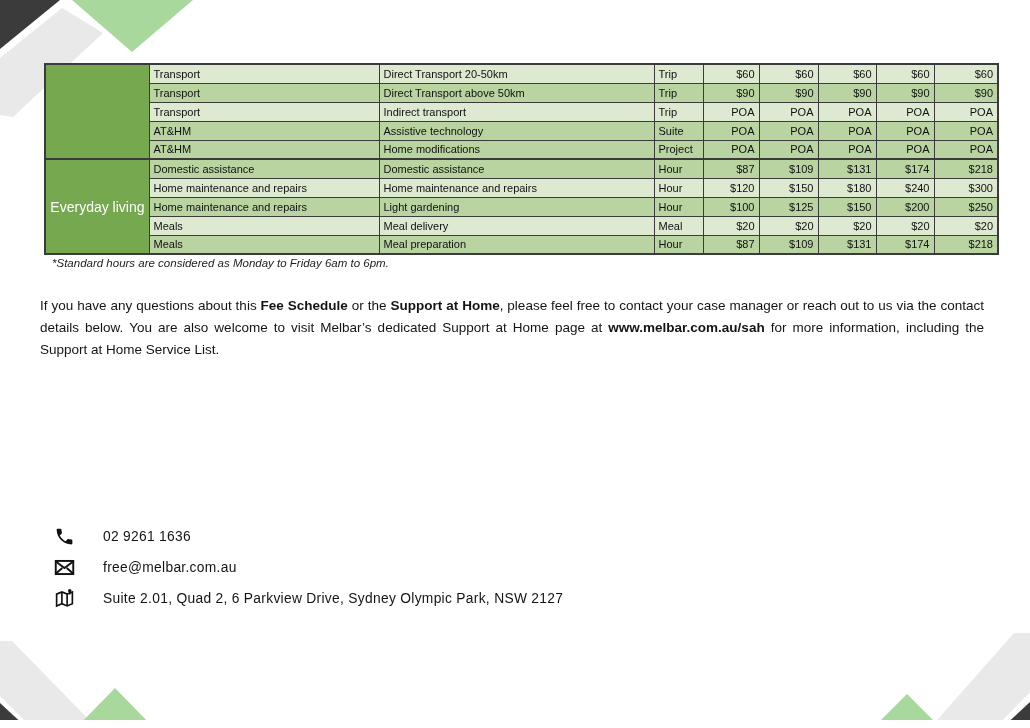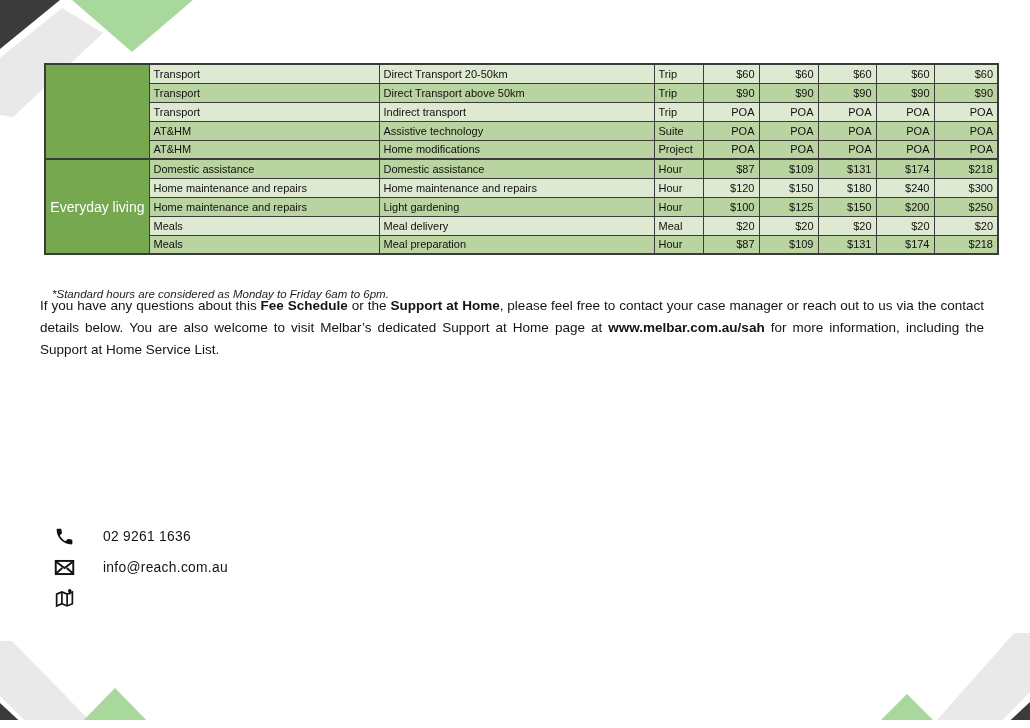--- a/index.html
+++ b/index.html
@@ -26,21 +26,21 @@
   td.medium { background:var(--row-medium); }
   td.cat {
     background:var(--cat-green); color:#ffffff; font-weight:normal;
     text-align:right; font-size:14px;
   }
   td.price { text-align:right; padding-right:6px; }
   tr.divider td { border-top:2px solid var(--border); }
 
   .footnote {
     position:absolute; left:52px; top:257px;
-    font-style:italic; font-size:11.5px; color:#1c1c1c;margin-top:31px;
+    font-style:italic; font-size:11.5px; color:#1c1c1c;
   }
   .paragraph {
     position:absolute; left:40px; top:295px; width:944px;
     font-size:13.5px; line-height:22px; text-align:justify; color:#141414;
   }
   .paragraph b { font-weight:bold; }
 
   
   .contact { position:absolute; left:53px; top:521px; }
   .contact-item { display:flex; align-items:center; height:31px; }
@@ -202,30 +202,31 @@
 
     <div class="contact-item">
       <span class="ico">
         <svg viewBox="0 0 24 24" fill="none" stroke="#111" stroke-width="2.2">
           <rect x="2" y="4.5" width="20" height="15"></rect>
           <path d="M2.5 5.5 L12 12.5 L21.5 5.5"></path>
           <path d="M2.5 18.5 L9.5 12.5"></path>
           <path d="M21.5 18.5 L14.5 12.5"></path>
         </svg>
       </span>
-      <span class="contact-text">info@reach.com.au</span>
+      <span class="contact-text">free@melbar.com.au</span>
     </div>
 
 
     <div class="contact-item">
       <span class="ico">
         <svg viewBox="0 0 24 24" fill="none" stroke="#111" stroke-width="1.9">
           <path d="M3 7 L9 4.5 L15 7 L21 4.5 V18 L15 20.5 L9 18 L3 20.5 Z"></path>
           <path d="M9 4.5 V18"></path>
           <path d="M15 7 V20.5"></path>
           <circle cx="18" cy="3" r="2" fill="#111" stroke="none"></circle>
           <path d="M18 4.5 V7.5" stroke-width="1.6"></path>
         </svg>
       </span>
+      <span class="contact-text">Suite 2.01, Quad 2, 6 Parkview Drive, Sydney Olympic Park, NSW 2127</span>
     </div>
 
   </div>
 </div>
 
 </body></html>

